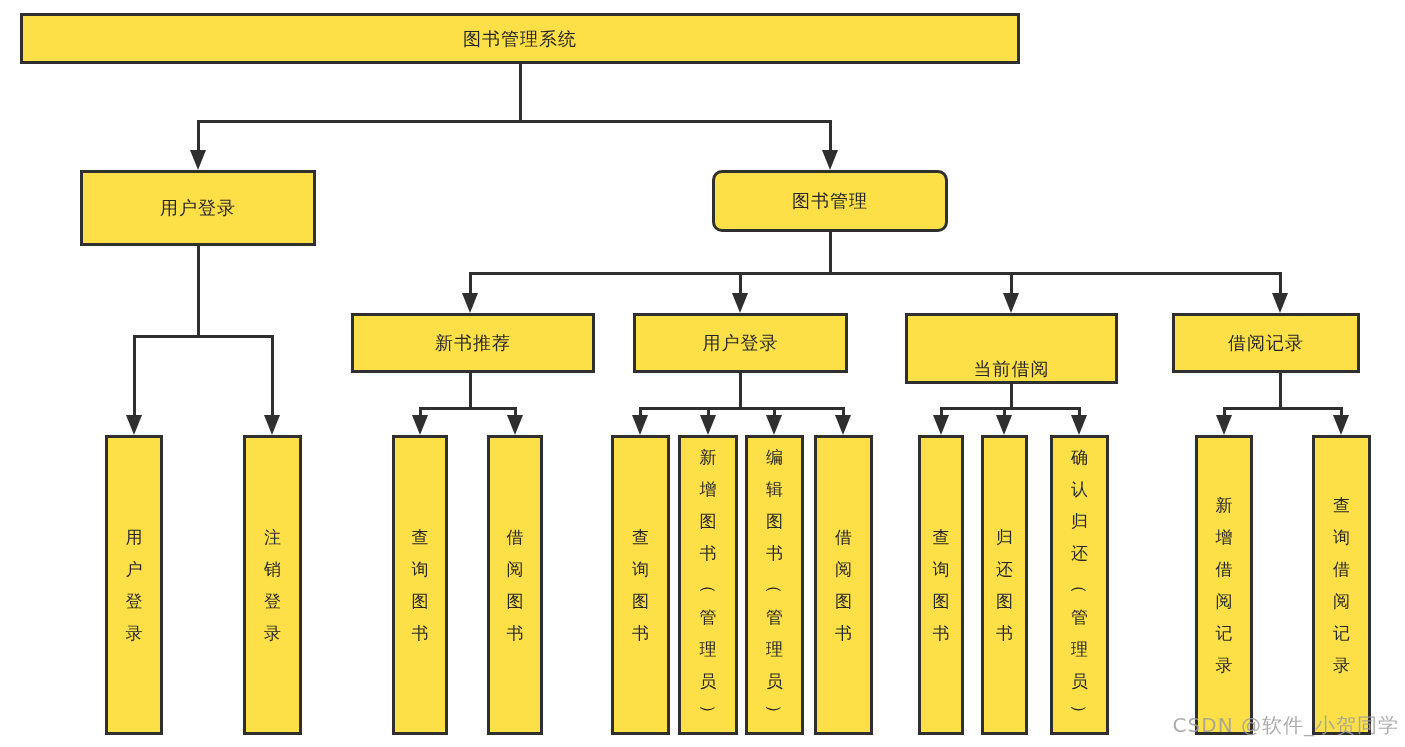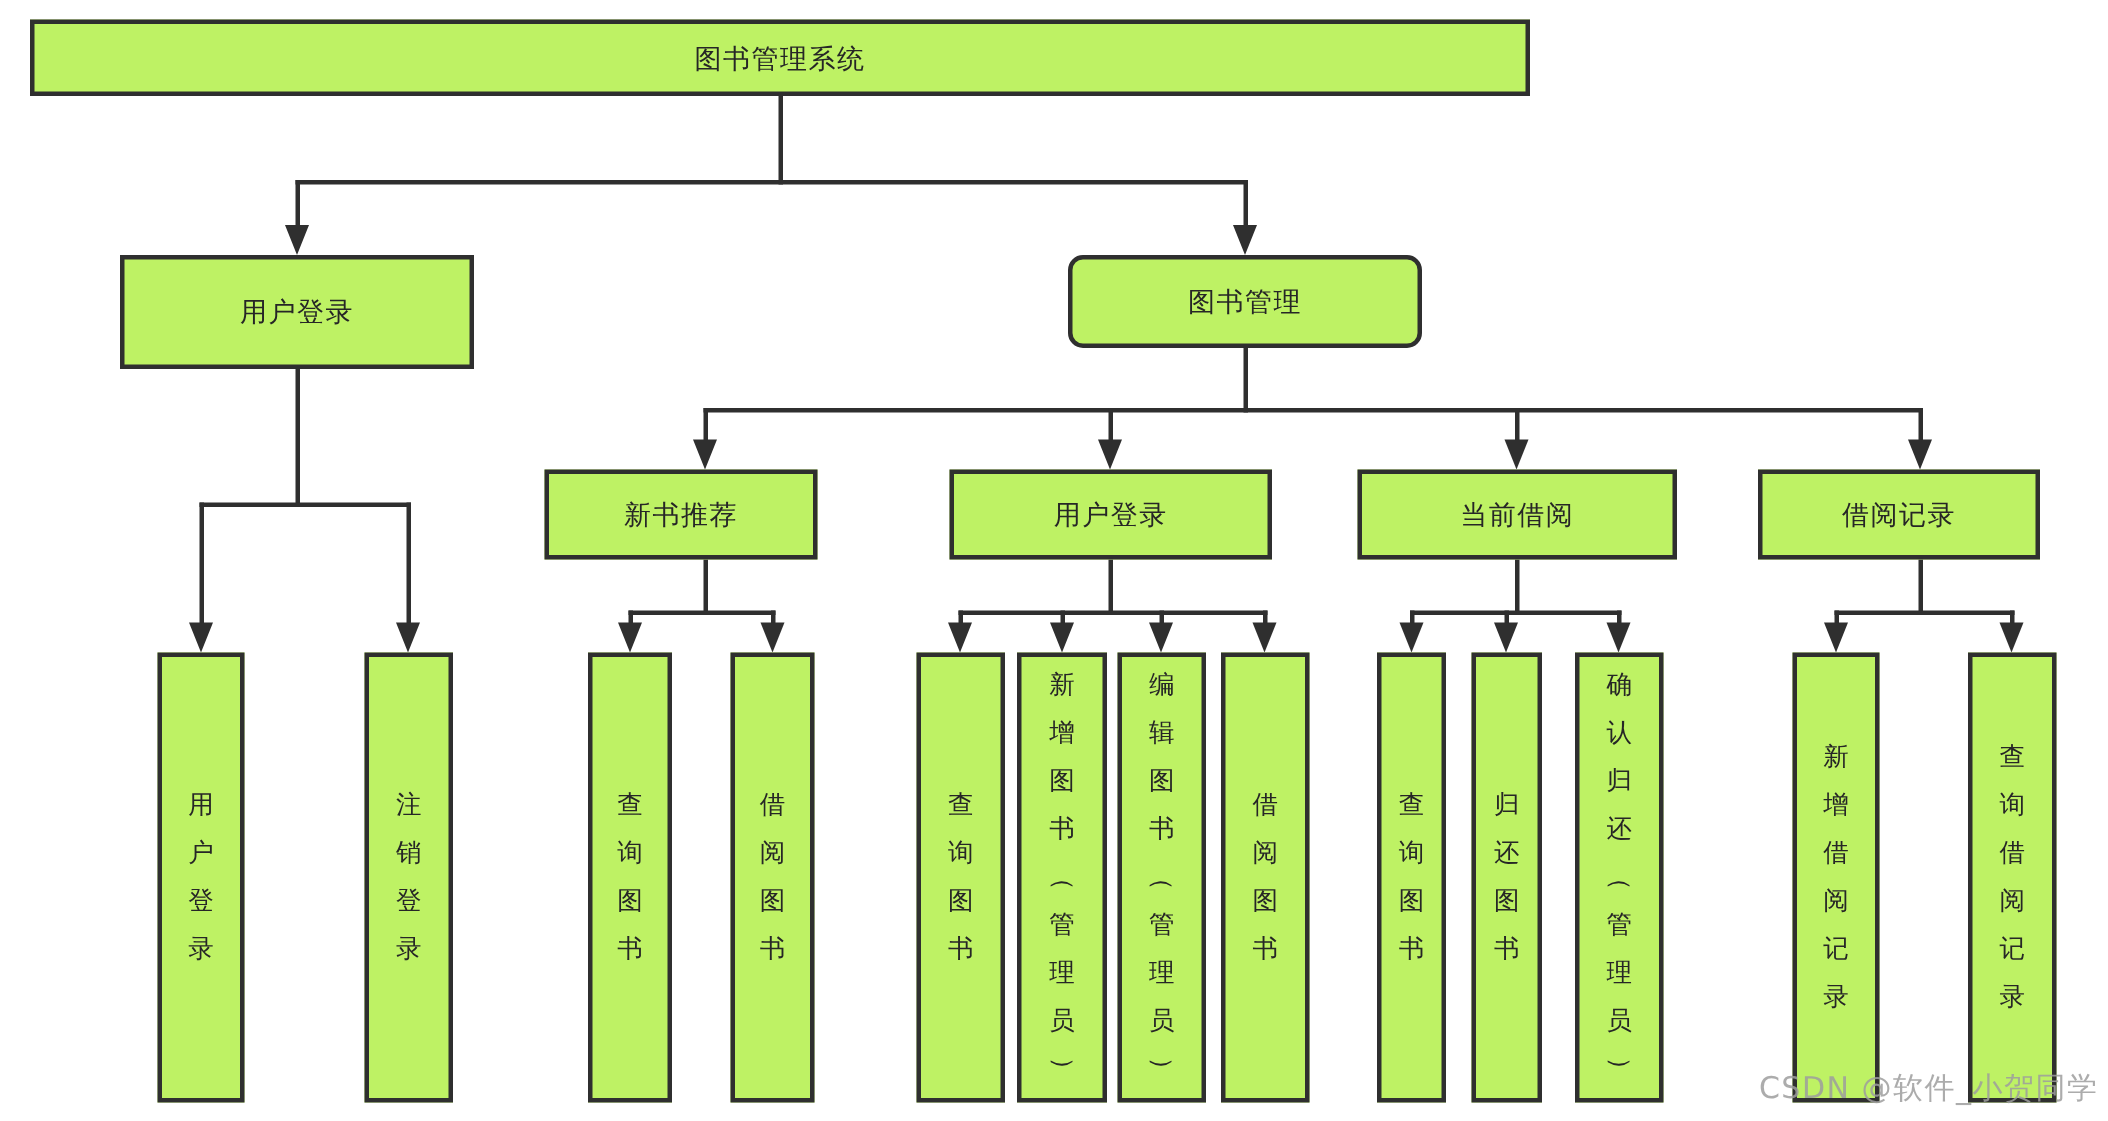--- a/index.html
+++ b/index.html
@@ -12,21 +12,21 @@
     width: 1405px;
     height: 747px;
     background: #ffffff;
     overflow: hidden;
     font-family: "DejaVu Sans", sans-serif;
   }
   .node {
     position: absolute;
     box-sizing: border-box;
     border: 3px solid #2f2f2f;
-    background: #bef264;
+    background: #fde047;
     display: flex;
     align-items: center;
     justify-content: center;
     color: #262626;
     font-size: 18px;
     letter-spacing: 1px;
     z-index: 2;
   }
   .node .lbl { text-align: center; }
   .node.vertical .lbl {
@@ -132,27 +132,27 @@
     <div class="arrowhead" style="left: 1333px; top: 415px;"></div>
     <div class="node" style="left: 20px; top: 13px; width: 1000px; height: 51px;">
       <span class="lbl">图书管理系统</span>
     </div>
     <div class="node" style="left: 80px; top: 170px; width: 236px; height: 76px;">
       <span class="lbl">用户登录</span>
     </div>
     <div class="node" style="left: 712px; top: 170px; width: 236px; height: 62px; border-radius: 10px;">
       <span class="lbl">图书管理</span>
     </div>
-    <div class="node" style="left: 363px; top: 313px; width: 182px; height: 60px;">
+    <div class="node" style="left: 351px; top: 313px; width: 244px; height: 60px;">
       <span class="lbl">新书推荐</span>
     </div>
     <div class="node" style="left: 633px; top: 313px; width: 215px; height: 60px;">
       <span class="lbl">用户登录</span>
     </div>
-    <div class="node" style="left: 905px; top: 313px; width: 213px; height: 60px;">
+    <div class="node" style="left: 905px; top: 313px; width: 213px; height: 71px; align-items: flex-end;">
       <span class="lbl">当前借阅</span>
     </div>
     <div class="node" style="left: 1172px; top: 313px; width: 188px; height: 60px;">
       <span class="lbl">借阅记录</span>
     </div>
     <div class="node vertical" style="left: 105px; top: 435px; width: 58px; height: 300px;">
       <span class="lbl">
         <span class="ch">用</span>
         <span class="ch">户</span>
         <span class="ch">登</span>

